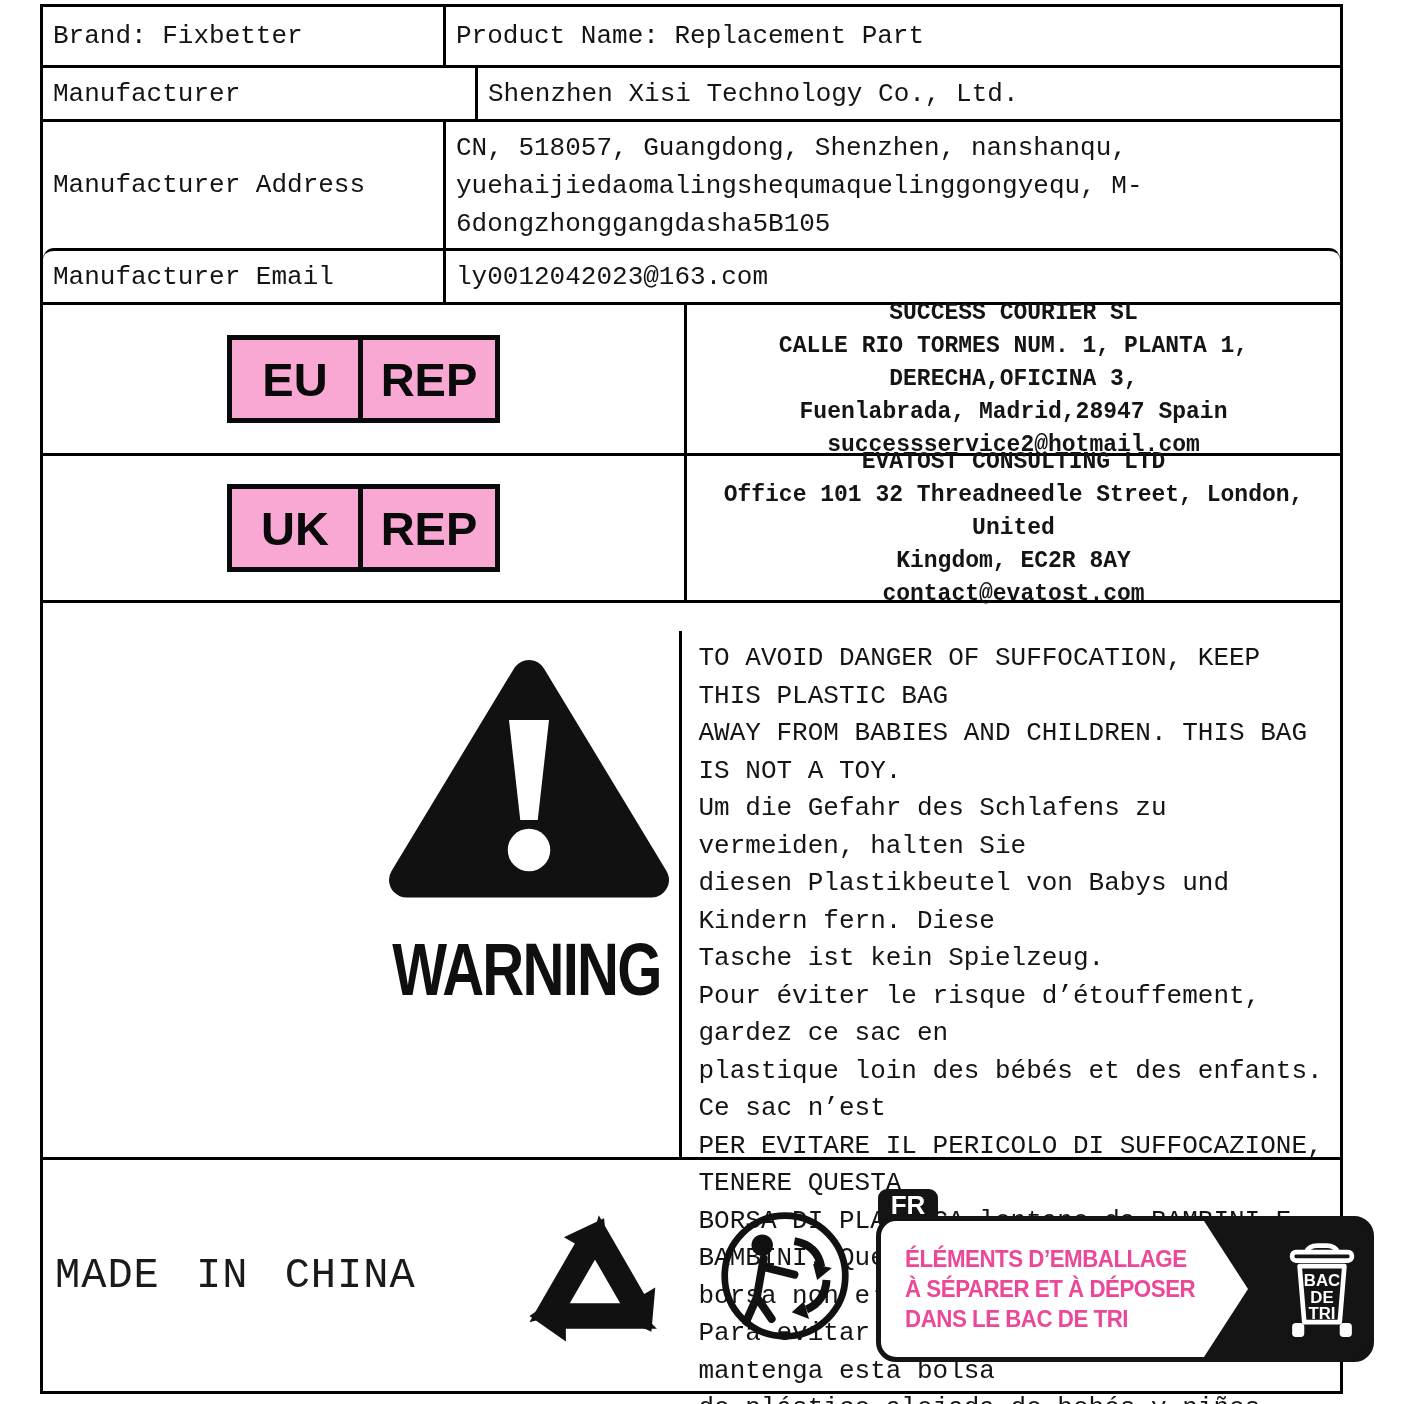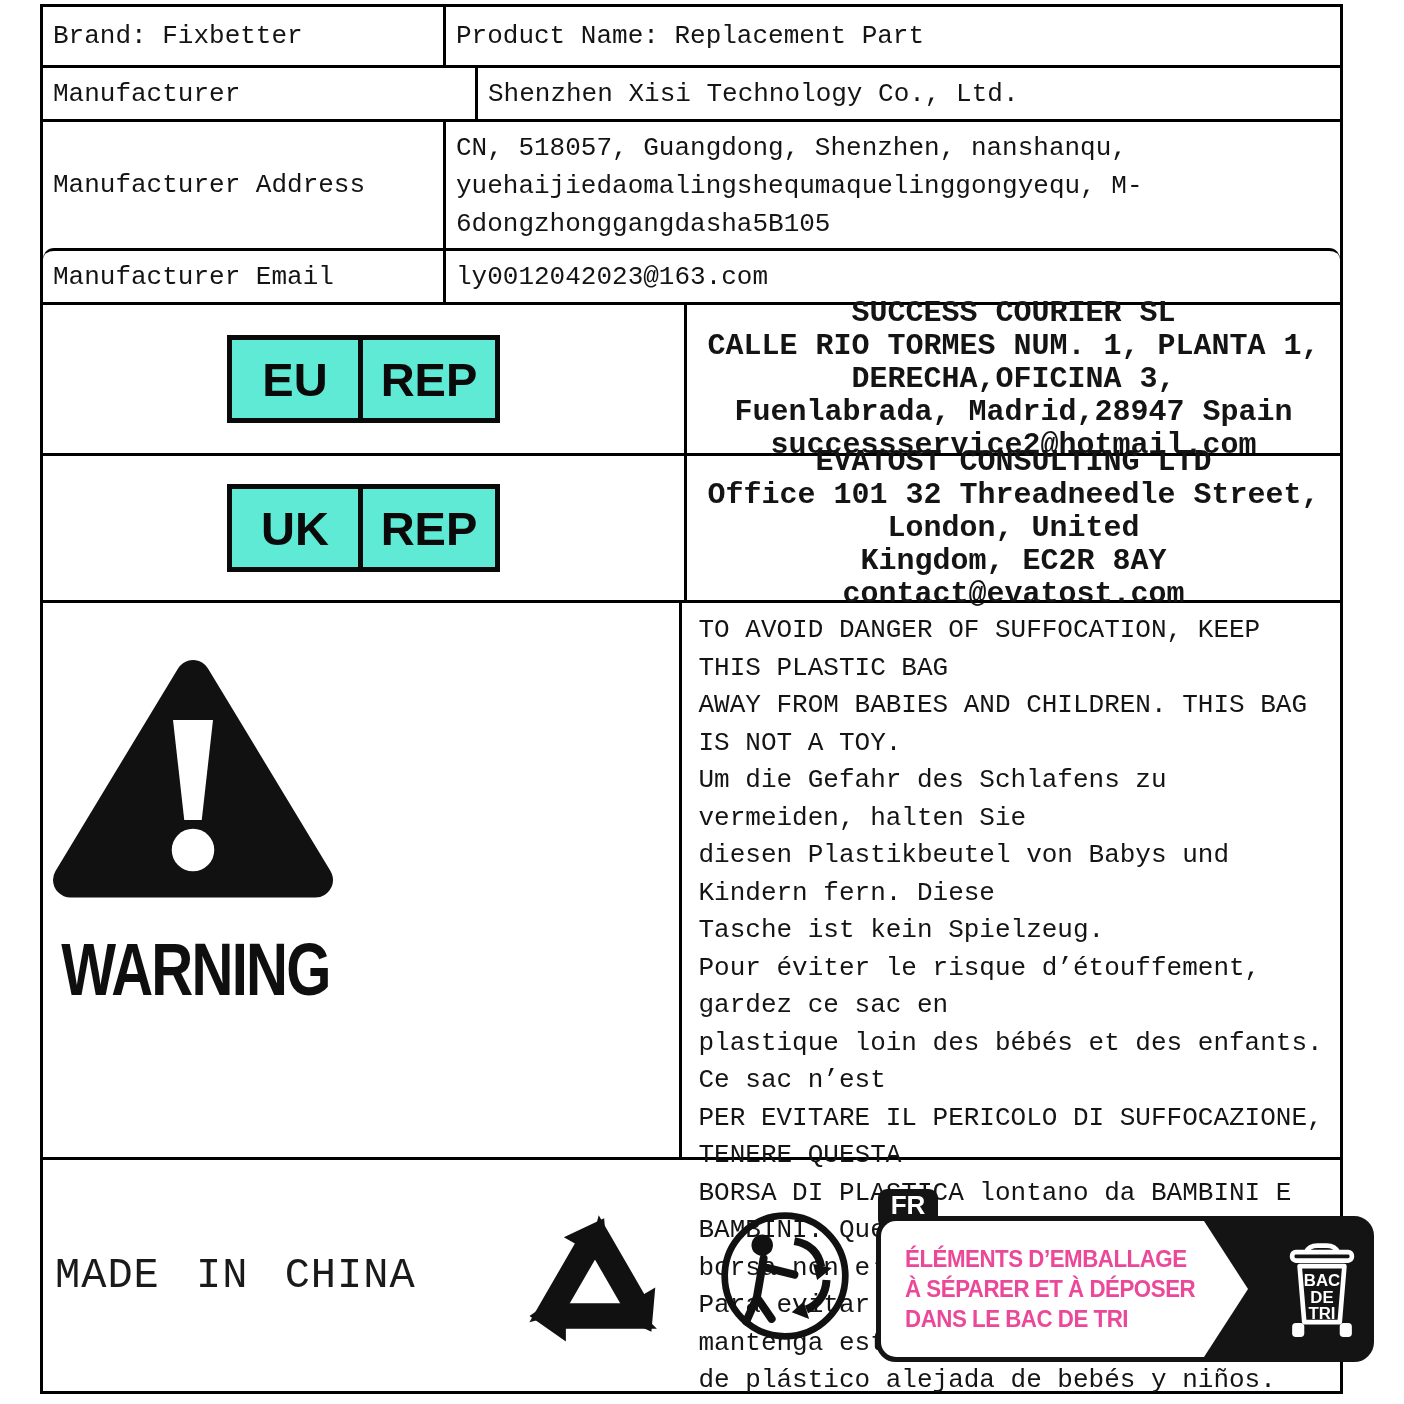--- a/index.html
+++ b/index.html
@@ -22,40 +22,40 @@
 
   .r1 { height:58px; } .r2 { height:54px;gap:32px; } .r3 { height:129px; }
   .r4 { height:54px;border-radius:11px; } .r5 { height:151px; } .r6 { height:147px; }
   .r7 { height:557px; } .r8 { height:234px; display:flex; align-items:center; }
 
   .cell-label { display:flex; align-items:center; padding-left:10px; font-size:26px; }
   .cell-value { display:flex; align-items:center; padding-left:10px; font-size:26px; }
   .addr-lines { padding:7px 0 0 10px; font-size:26px; line-height:38px; }
 
   .rep-cell { flex:1; display:flex; align-items:center; justify-content:center; }
-  .rep-badge { width:273px; height:88px; border:5px solid #0a0a0a; display:flex; background:#5eead4; }
+  .rep-badge { width:273px; height:88px; border:5px solid #0a0a0a; display:flex; background:#f9a8d4; }
   .rep-l, .rep-r {
     display:flex; align-items:center; justify-content:center;
     font-family:"Liberation Sans","DejaVu Sans",sans-serif;
     font-weight:bold; font-size:47px; color:#0a0a0a;
   }
   .rep-l { flex:0 0 131px; border-right:5px solid #0a0a0a; }
   .rep-r { flex:1; }
 
   .rep-text { display:flex; flex-direction:column; justify-content:center; text-align:center;
-    height:100%; font-size:30px; font-weight:bold; line-height:33px; padding:0 6px; }
-
-  .warn-cell { flex:1; display:flex; flex-direction:column; align-items:flex-start; padding-top:42px;border-radius:23px; }
+    height:100%; font-size:23px; font-weight:bold; line-height:33px; padding:0 6px; }
+
+  .warn-cell { flex:1; display:flex; flex-direction:column; align-items:flex-end; padding-top:42px;border-radius:23px; }
   .warn-tri { width:300px; height:260px; }
   .warn-word {
     margin-top:26px; font-family:"Liberation Sans","DejaVu Sans",sans-serif;
     font-weight:bold; font-size:66px; letter-spacing:-2px; color:#0f0f0f;
     transform:scaleX(0.88) scaleY(1.12); transform-origin:center;
   }
-  .warn-lines { padding:9px 6px 0 17px; font-size:26px; line-height:37.5px; }
+  .warn-lines { padding:9px 6px 0 17px; font-size:26px; line-height:37.5px;margin-top:28px; }
 
   .made {
     font-size:42px; word-spacing:10px; letter-spacing:1px;
     margin-left:12px; flex:0 0 auto; color:#1a1a1a;
   }
   .recycle { width:186px; height:182px; margin-left:86px; flex:0 0 auto; }
   .triman-circ { width:134px; height:134px; margin-left:30px; flex:0 0 auto; }
 
   .fr-wrap { position:relative; margin-left:24px; padding-top:27px; flex:0 0 auto; }
   .fr-tab {

